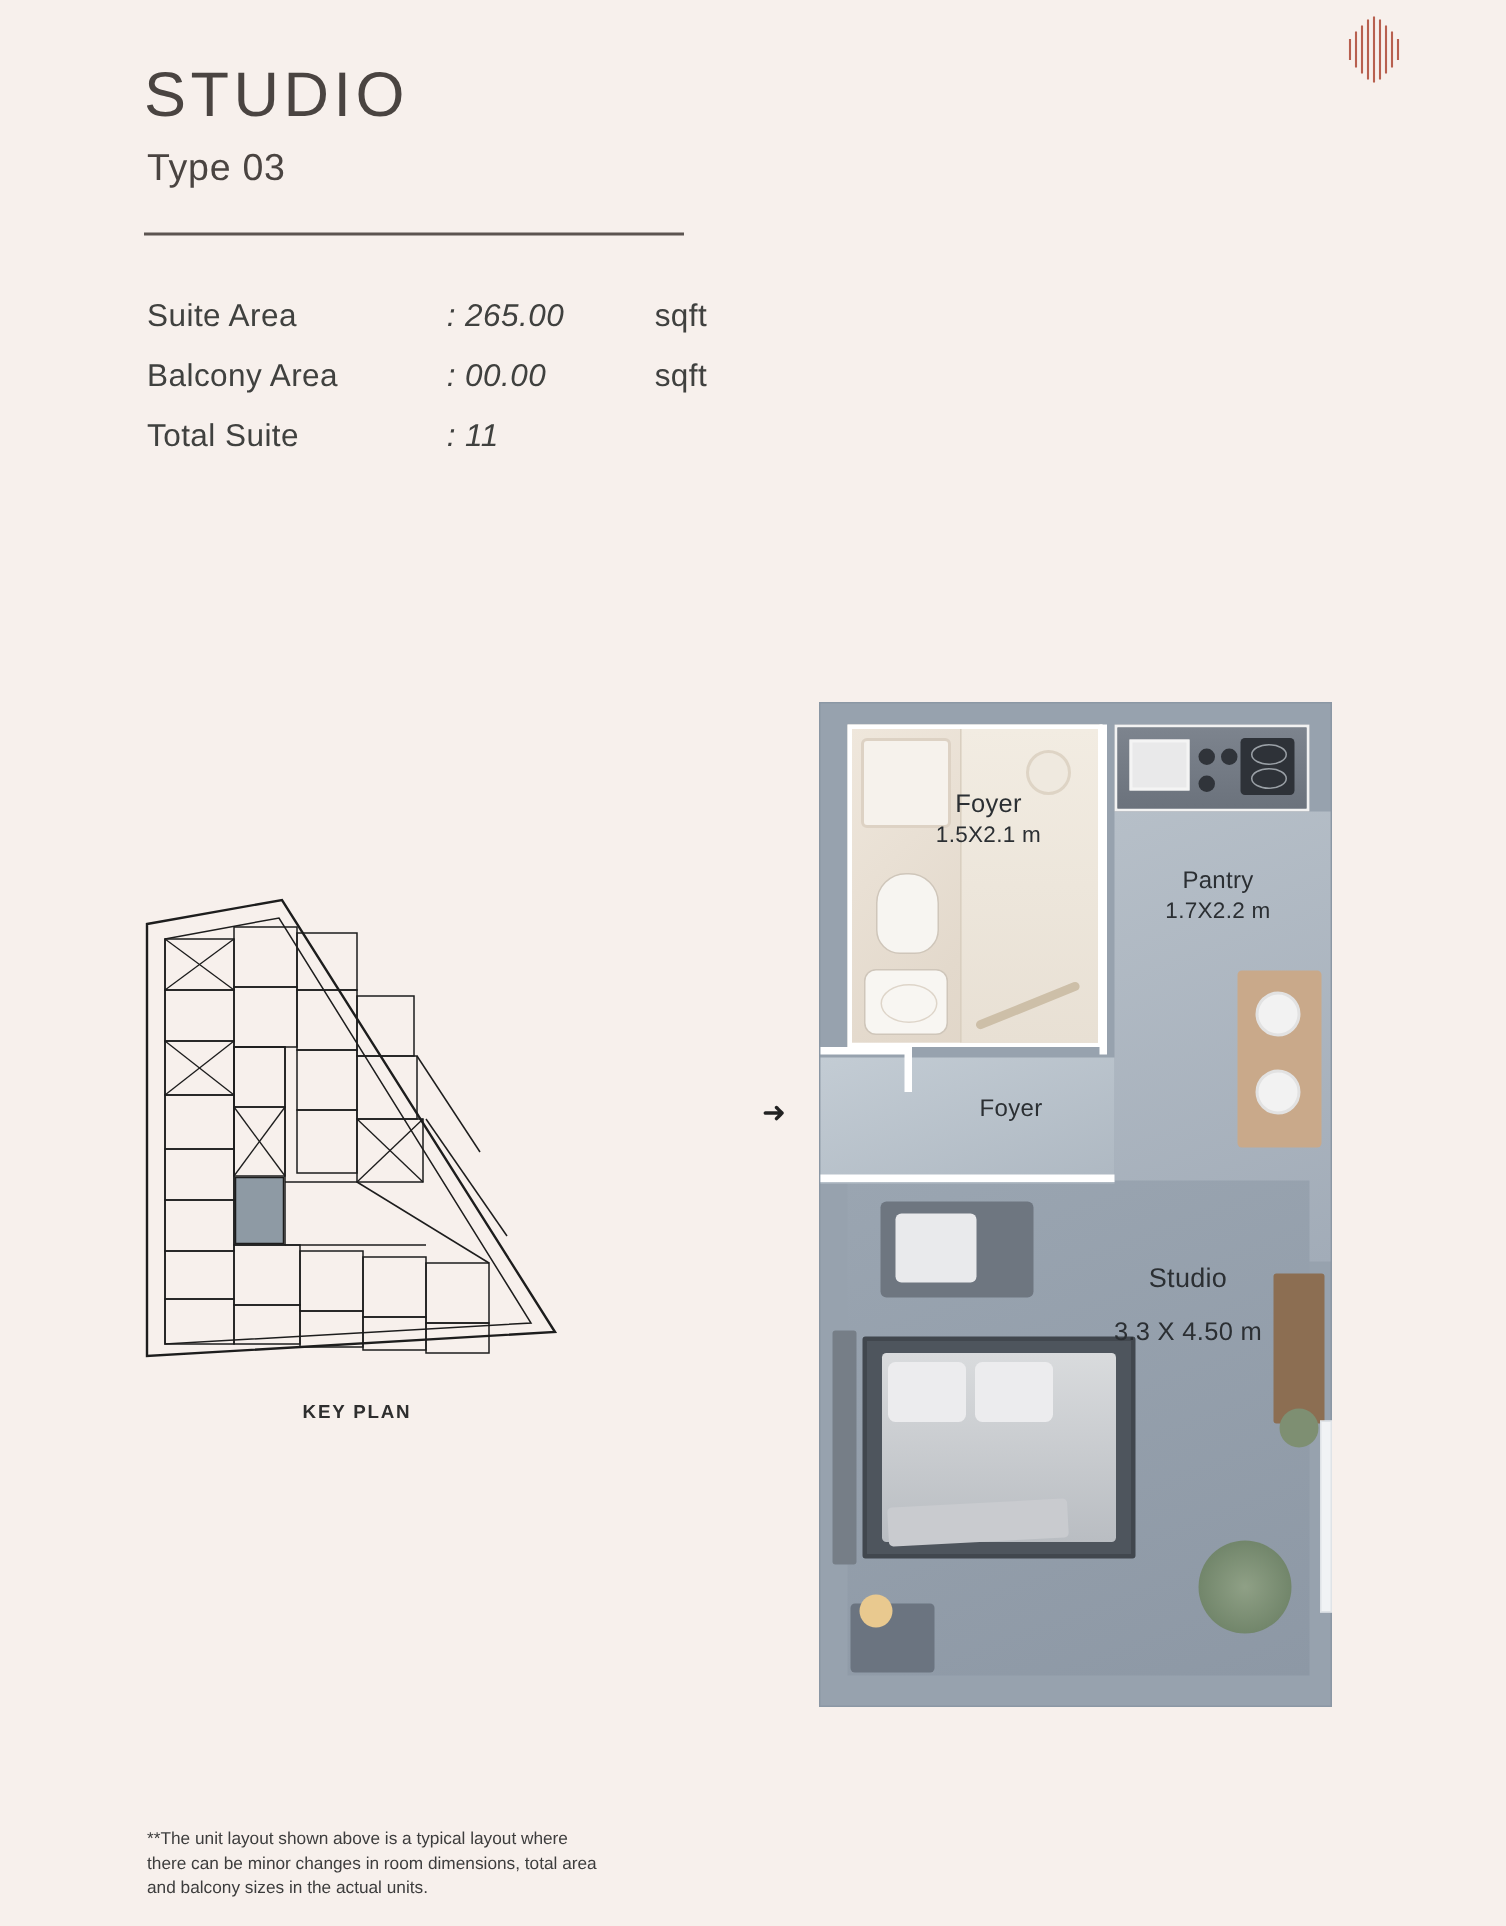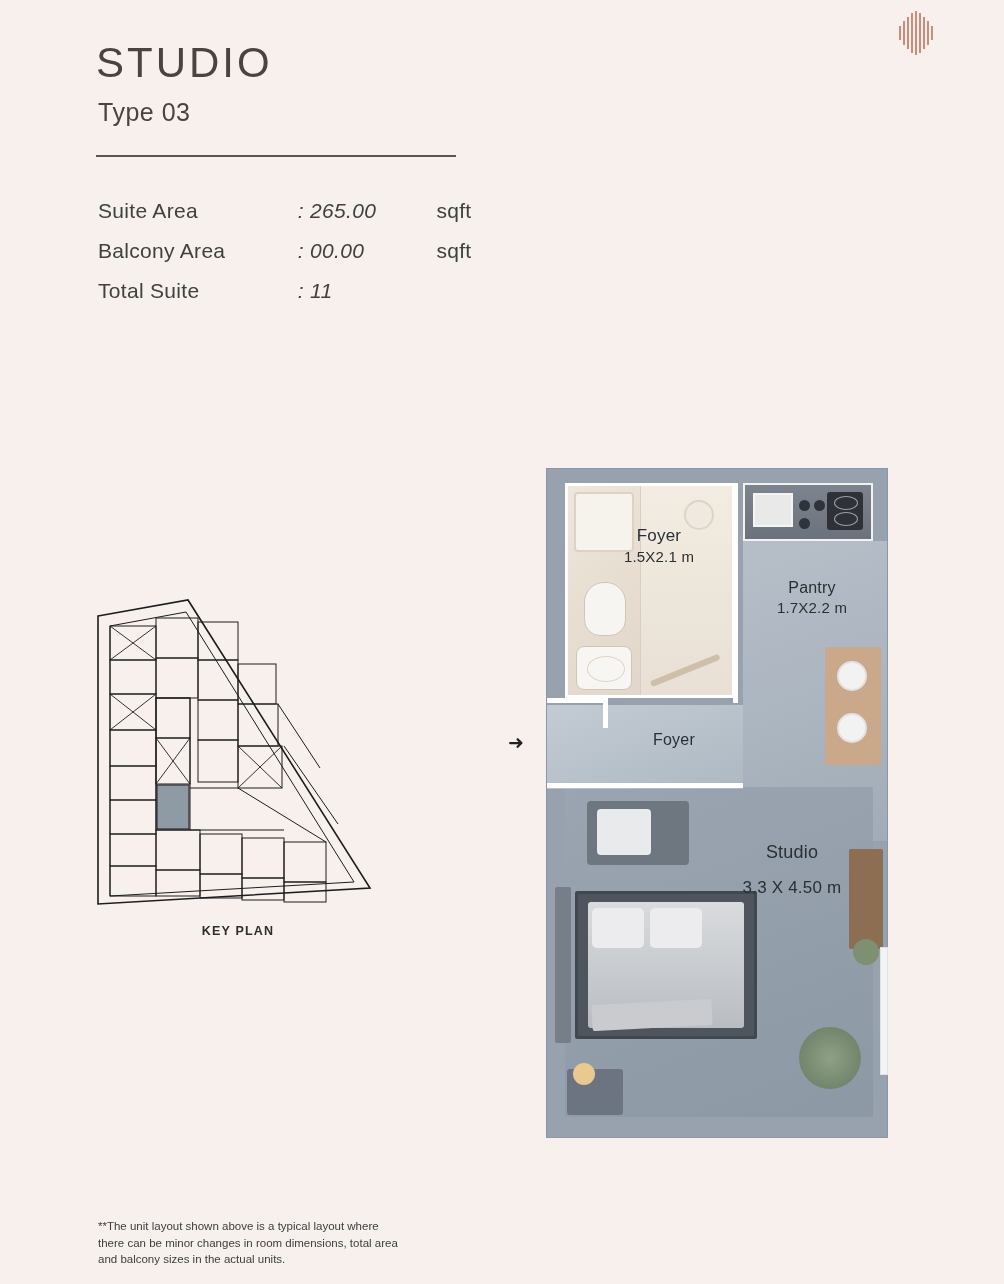--- a/index.html
+++ b/index.html
@@ -75,21 +75,21 @@
   
   .keyplan {
     position: absolute;
     left: 88px;
     top: 598px;
     width: 300px;
     text-align: center;
   }
   .keyplan svg { display: block; }
   .keyplan-label {
-    margin-top: 6px;
+    margin-top: 16px;
     font-size: 12.5px;
     font-weight: bold;
     letter-spacing: 1.2px;
     color: #2e2e2e;
   }
 
   
   .entry-arrow {
     position: absolute;
     left: 508px;

